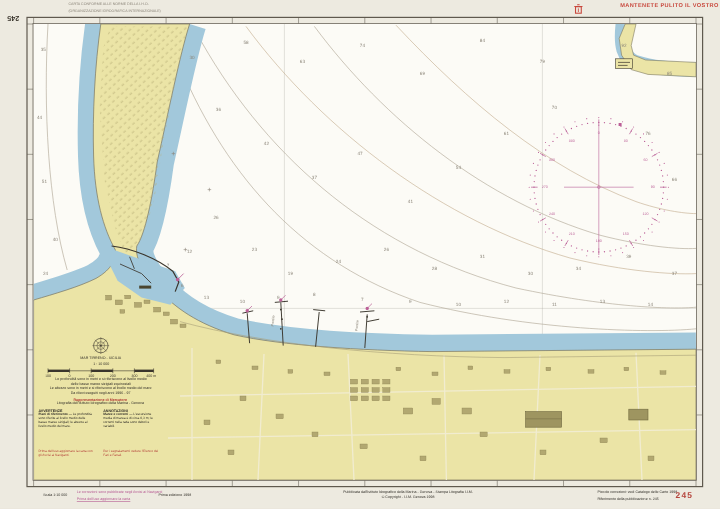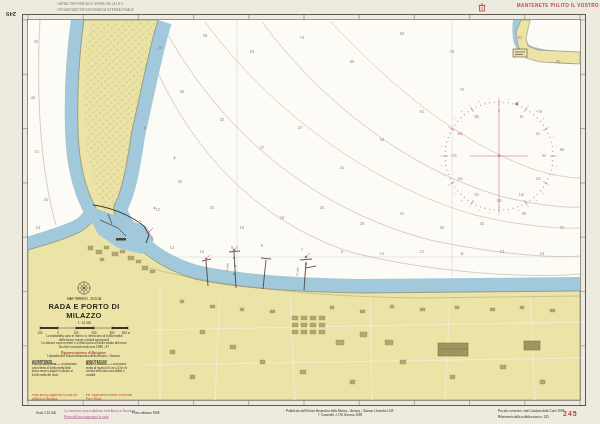--- a/index.html
+++ b/index.html
@@ -434,21 +434,20 @@
             <line x1="2" y1="9" x2="16" y2="9"></line>
           <line x1="4.2" y1="4.2" x2="13.8" y2="13.8"></line>
             <line x1="13.8" y1="4.2" x2="4.2" y2="13.8"></line>
         </g>
         <circle cx="9" cy="9" r="0.8" fill="#4a4436"></circle>
       </svg>
     </div>
     <div class="mline">
         <span class="micro">MAR TIRRENO - SICILIA</span>
       </div>
-    <div class="chart-title">RADA E PORTO DI MILAZZO</div>
     <div class="mline" style="margin-top:1px">
         <span class="micro">1 : 10 000</span>
       </div>
     <div style="display:flex;justify-content:center;margin-top:1px">
       <svg width="92" height="9" viewBox="0 0 92 9">
         <line x1="2" y1="3" x2="90" y2="3" stroke="#3a352c" stroke-width="0.5"></line>
         <rect x="2" y="2" width="18" height="2" fill="#3a352c"></rect>
         <rect x="38" y="2" width="18" height="2" fill="#3a352c"></rect>
         <rect x="74" y="2" width="16" height="2" fill="#3a352c"></rect>
         <g stroke="#3a352c" stroke-width="0.5">

